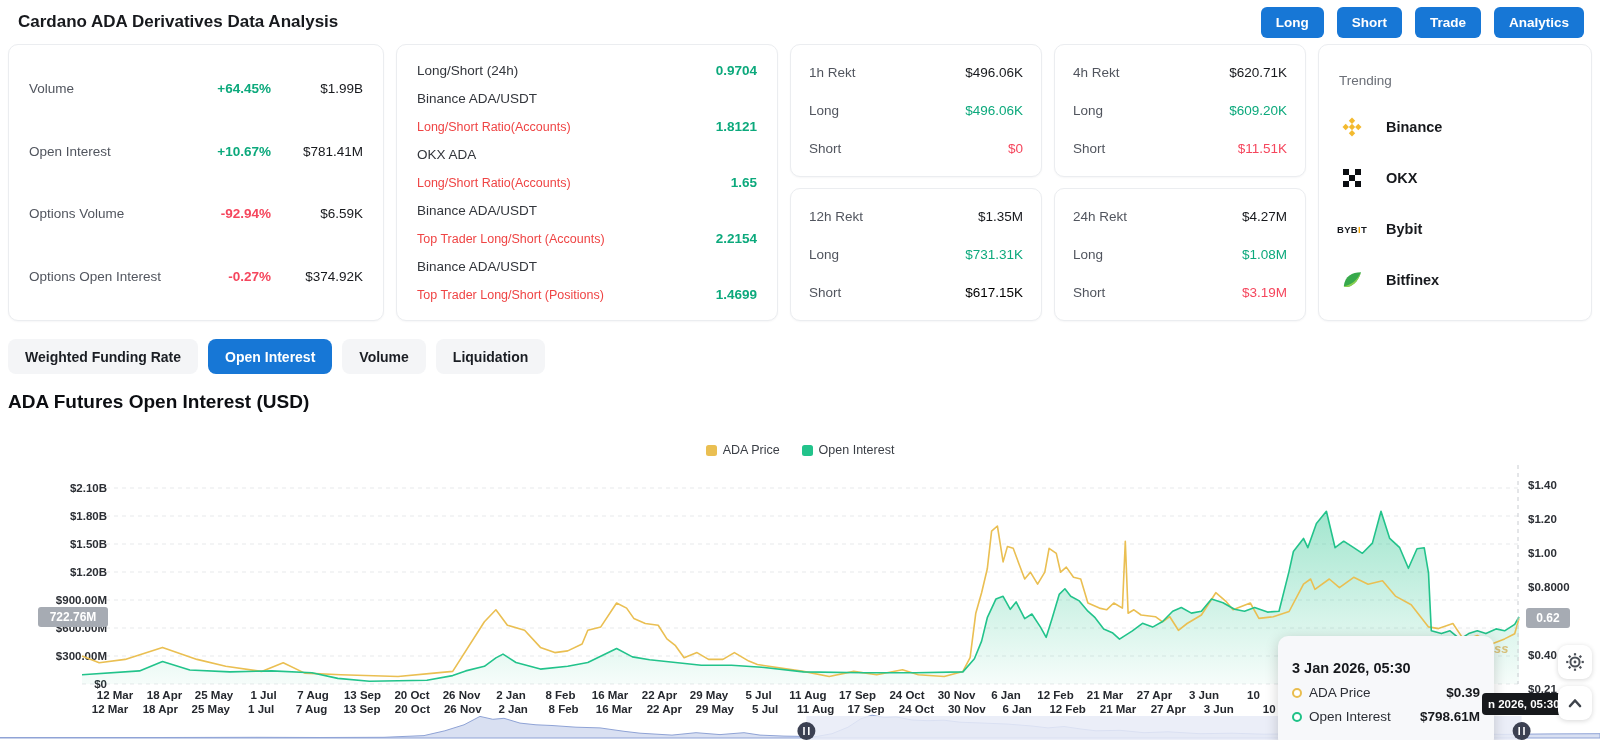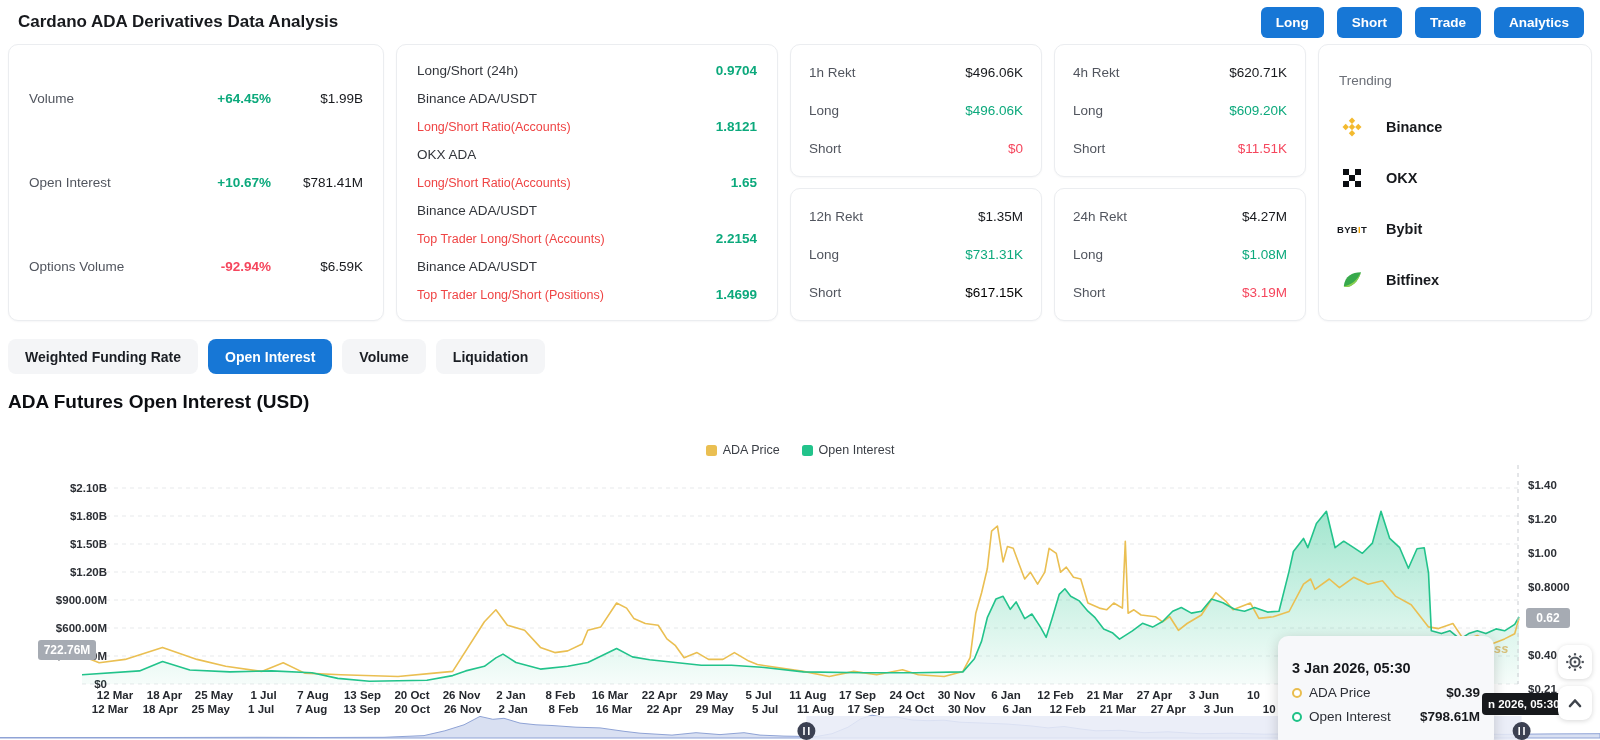--- a/index.html
+++ b/index.html
@@ -91,20 +91,25 @@
         </div>
         <div class="srow">
           <span class="slabel">Open Interest</span>
           <span class="schange" style="color:#0ca97c">+10.67%</span>
           <span class="sval">$781.41M</span>
         </div>
         <div class="srow">
           <span class="slabel">Options Volume</span>
           <span class="schange" style="color:#f5465d">-92.94%</span>
           <span class="sval">$6.59K</span>
+        </div>
+        <div class="srow">
+          <span class="slabel">Options Open Interest</span>
+          <span class="schange" style="color:#f5465d">-0.27%</span>
+          <span class="sval">$374.92K</span>
         </div>
       </div>
     <div class="card" id="card-ratios">
         <div class="rrow">
           <div class="rlab">
             <div class="rl1">Long/Short (24h)</div>
           </div>
           <span class="rval" style="color:#0ca97c">0.9704</span>
         </div>
         <div class="rrow">
@@ -351,21 +356,21 @@
         <rect x="803.1999999999999" y="272" width="1.6" height="8" fill="#fff"></rect>
         <rect x="808" y="272" width="1.6" height="8" fill="#fff"></rect>
       </g>
       <g>
         <circle cx="1521.6" cy="276" r="9" fill="#3c4152"></circle>
         <rect x="1518.3999999999999" y="272" width="1.6" height="8" fill="#fff"></rect>
         <rect x="1523.1999999999998" y="272" width="1.6" height="8" fill="#fff"></rect>
       </g>
     </svg>
 
-  <div class="badge-gray" style="left:38px;top:640px;width:58px;height:20px">722.76M</div>
+  <div class="badge-gray" style="left:38px;top:607px;width:70px;height:20px">722.76M</div>
   <div class="badge-gray" style="left:1526px;top:608px;width:44px;height:20px">0.62</div>
   <div class="watermark">ss</div>
   <div class="badge-black">n 2026, 05:30</div>
 
   <div class="tooltip">
     <div class="ttl">3 Jan 2026, 05:30</div>
     <div id="trows">
         <div class="trowt">
           <span class="tdot" style="border-color:#e9bd4e"></span>
           <span class="tlab">ADA Price</span>

